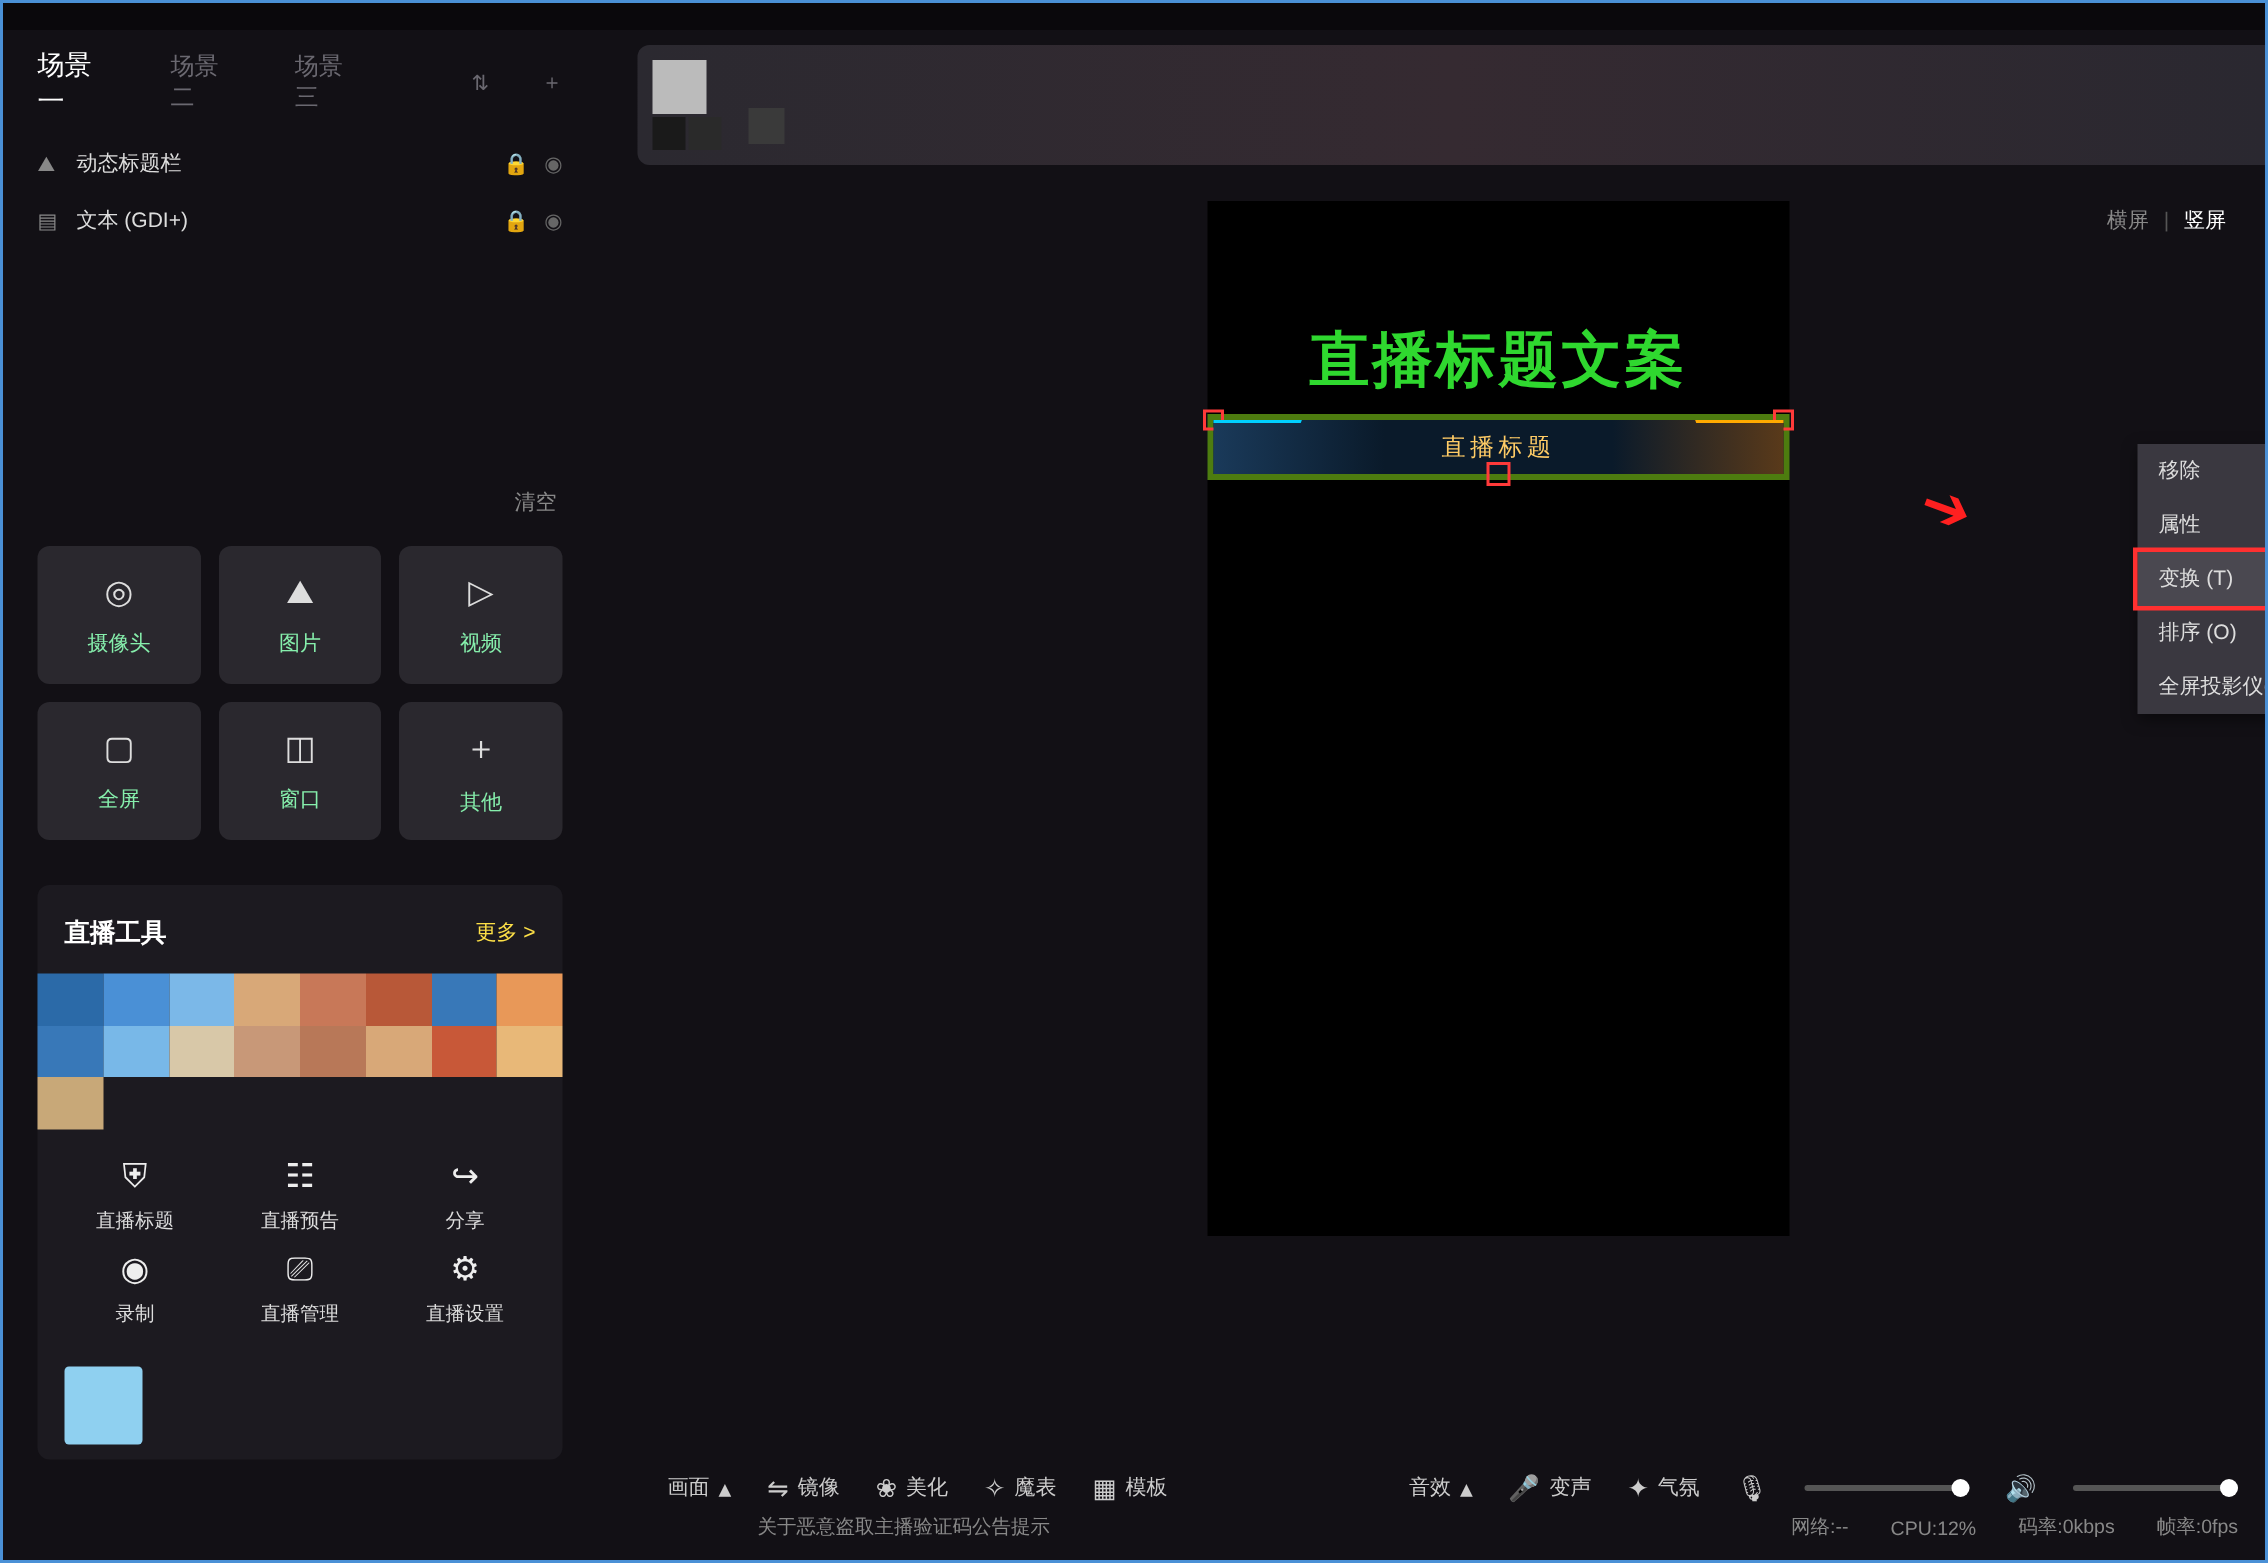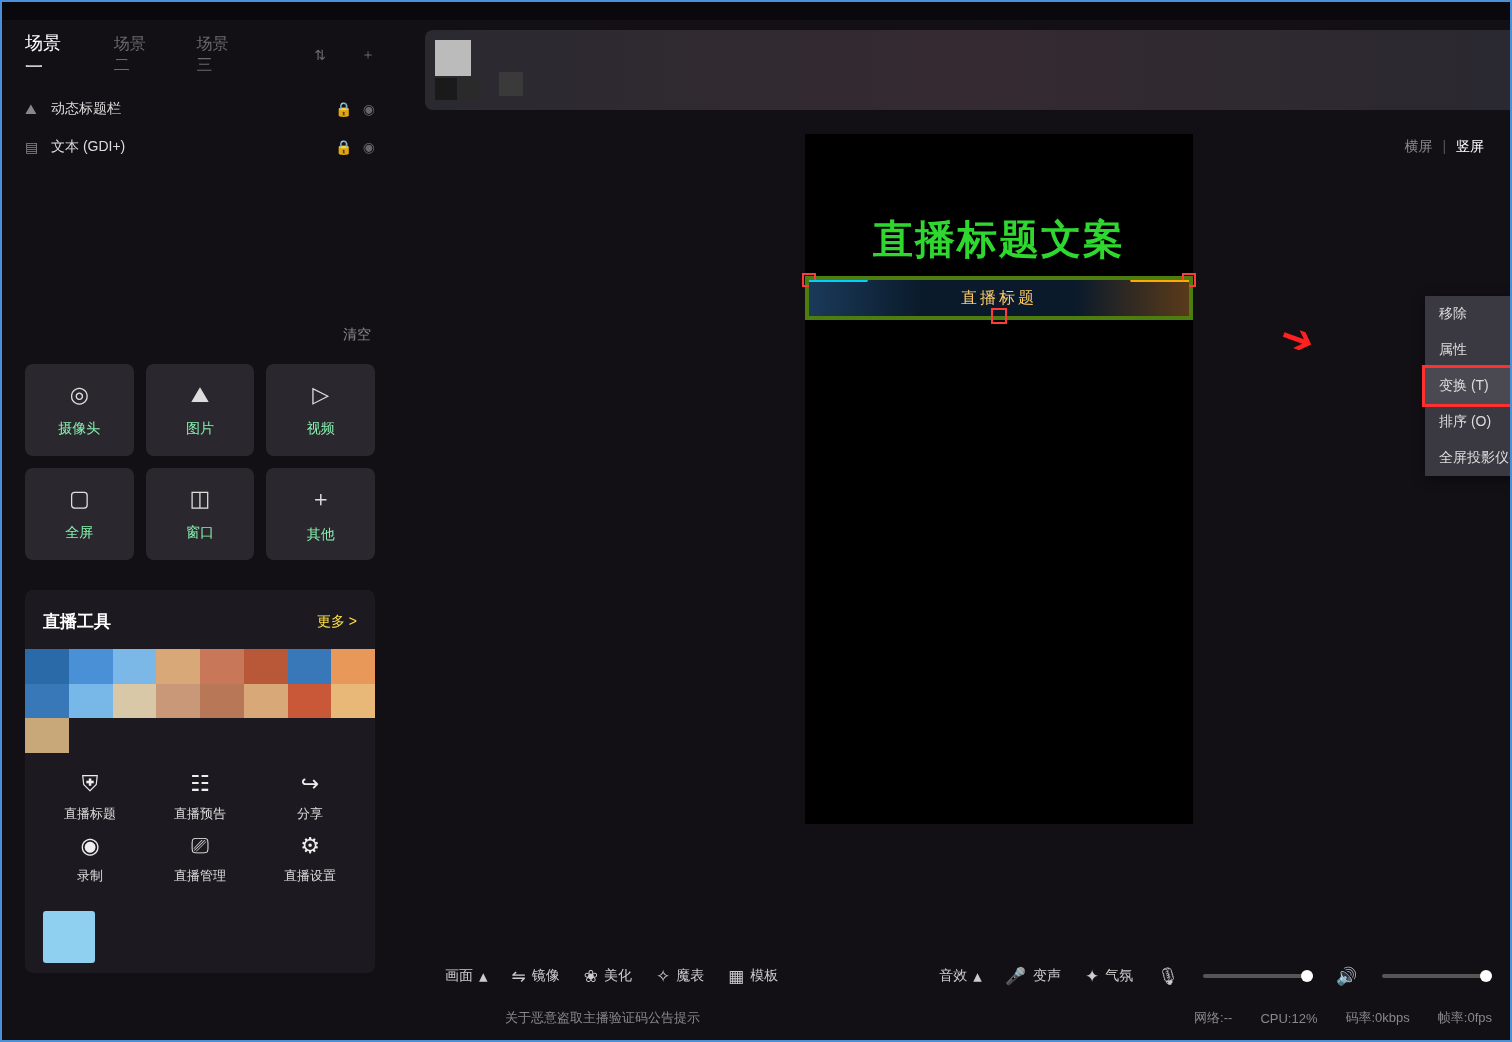--- a/index.html
+++ b/index.html
@@ -53,21 +53,21 @@
 .banner-handles::after{right:-6px;top:-6px}
 .banner-inner{height:100%;background:linear-gradient(90deg,#1a3a5a 0%,#0a1a2a 30%,#0a1a2a 70%,#5a3a1a 100%);display:flex;align-items:center;justify-content:center;position:relative;overflow:hidden}
 .banner-inner::before{content:"";position:absolute;left:0;top:0;width:60px;height:100%;border-top:2px solid #00d0ff;border-left:2px solid #00d0ff;transform:skewX(-20deg) translateX(-10px)}
 .banner-inner::after{content:"";position:absolute;right:0;top:0;width:60px;height:100%;border-top:2px solid #ffaa00;border-right:2px solid #ffaa00;transform:skewX(20deg) translateX(10px)}
 .banner-label{color:#ffcc66;font-size:16px;letter-spacing:3px;z-index:2}
 .banner-bot{position:absolute;left:calc(50% - 8px);bottom:-8px;width:16px;height:16px;border:2px solid #ff3a3a}
 .arrow{position:absolute;left:856px;top:195px;color:#ff2020;font-size:40px;transform:rotate(20deg);z-index:5}
 .ctx-menu{position:absolute;left:1000px;top:176px;background:#3a3840;min-width:150px;box-shadow:0 3px 10px rgba(0,0,0,.5);z-index:10;font-size:14px}
 .ctx-item{height:36px;display:flex;align-items:center;padding:0 14px;color:#ddd;cursor:pointer;position:relative}
 .ctx-item.hl{background:#4a4850;outline:3px solid #ff3030}
-.toolbar{position:absolute;left:25px;right:0;bottom:42px;height:48px;display:flex;align-items:center;gap:24px;padding:0 20px;font-size:14px;color:#ccc}
+.toolbar{position:absolute;left:25px;right:0;bottom:26px;height:48px;display:flex;align-items:center;gap:24px;padding:0 20px;font-size:14px;color:#ccc}
 .tb-item{display:flex;align-items:center;gap:6px;cursor:pointer}
 .tb-item .ic{font-size:17px}
 .tb-spacer{flex:1}
 .vol-slider{width:110px;height:4px;background:#555;position:relative;border-radius:2px}
 .vol-slider::after{content:"";position:absolute;right:0;top:-4px;width:12px;height:12px;background:#fff;border-radius:50%}
 .start-btn{background:#ff2a5a;color:#fff;padding:10px 26px;border-radius:20px;font-size:15px;cursor:pointer;font-weight:500}
 .statusbar{position:absolute;left:25px;right:0;bottom:12px;height:24px;display:flex;align-items:center;padding:0 20px;font-size:13px;color:#888;gap:28px}
 .statusbar .notice{flex:0 0 auto;margin-left:60px}
 .statusbar .spacer{flex:1}
 .watermark{position:absolute;right:28px;bottom:80px;color:rgba(255,255,255,.9);font-size:46px;font-weight:700;z-index:50;text-align:right;letter-spacing:1px}

